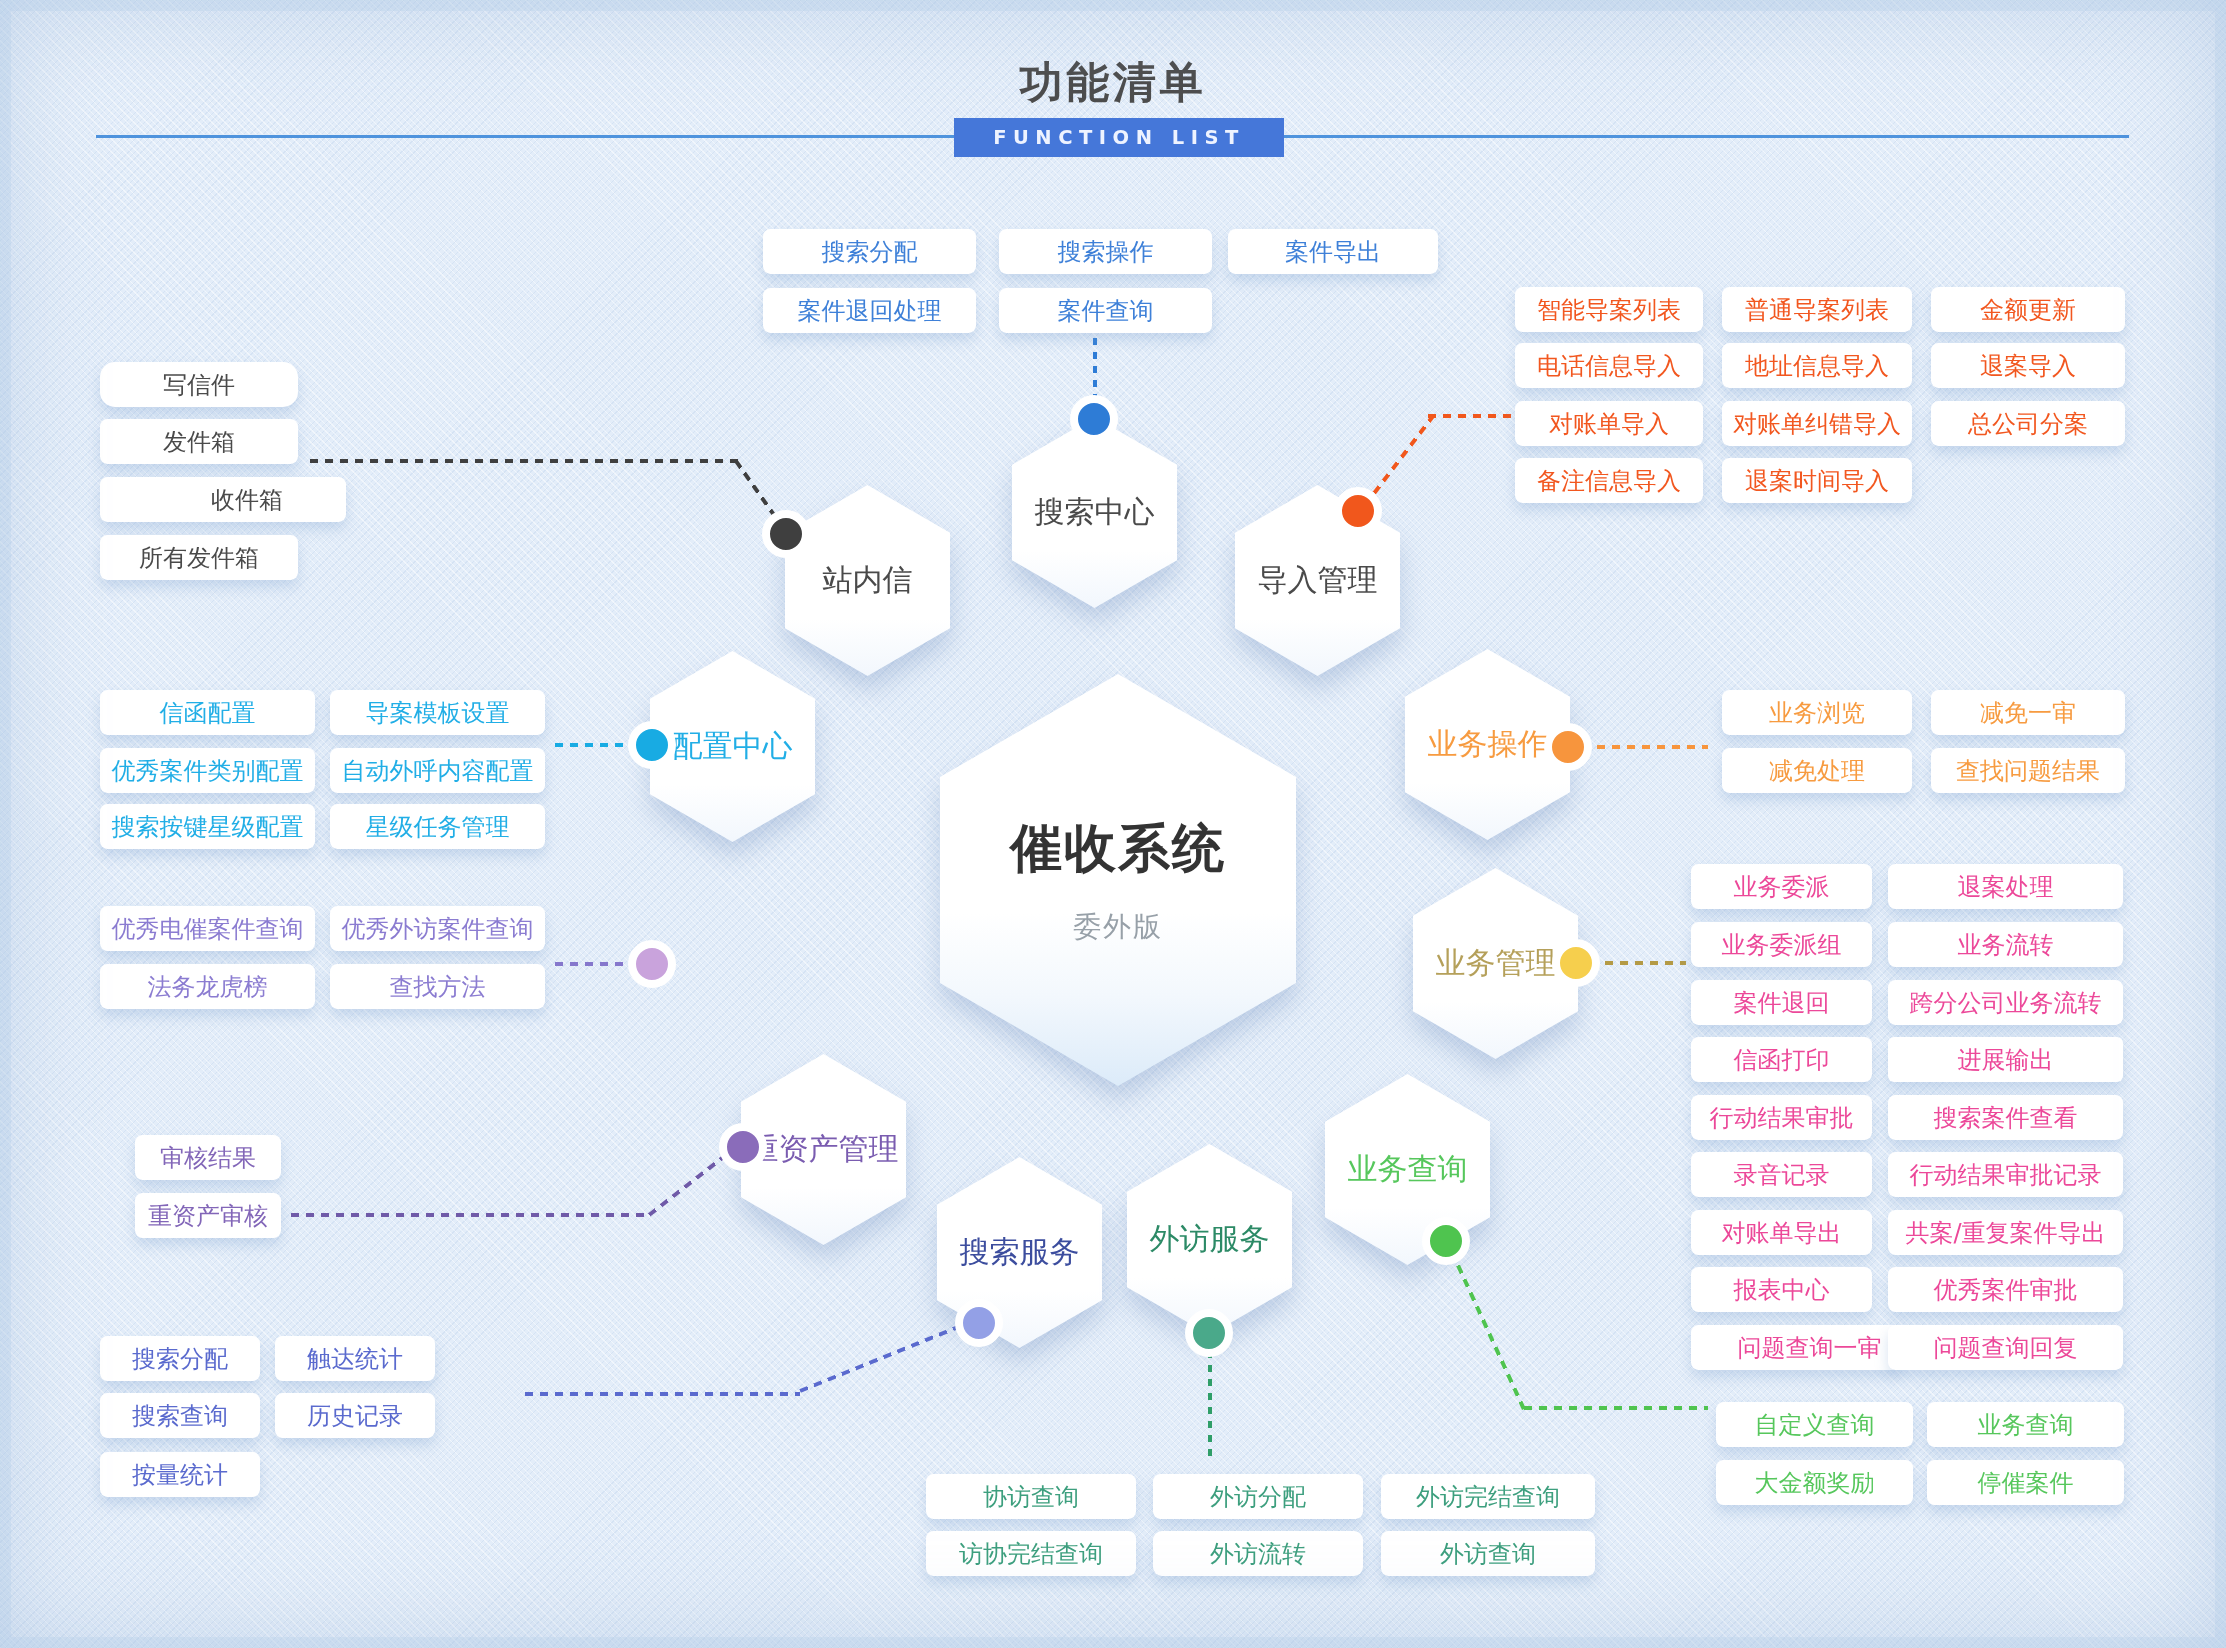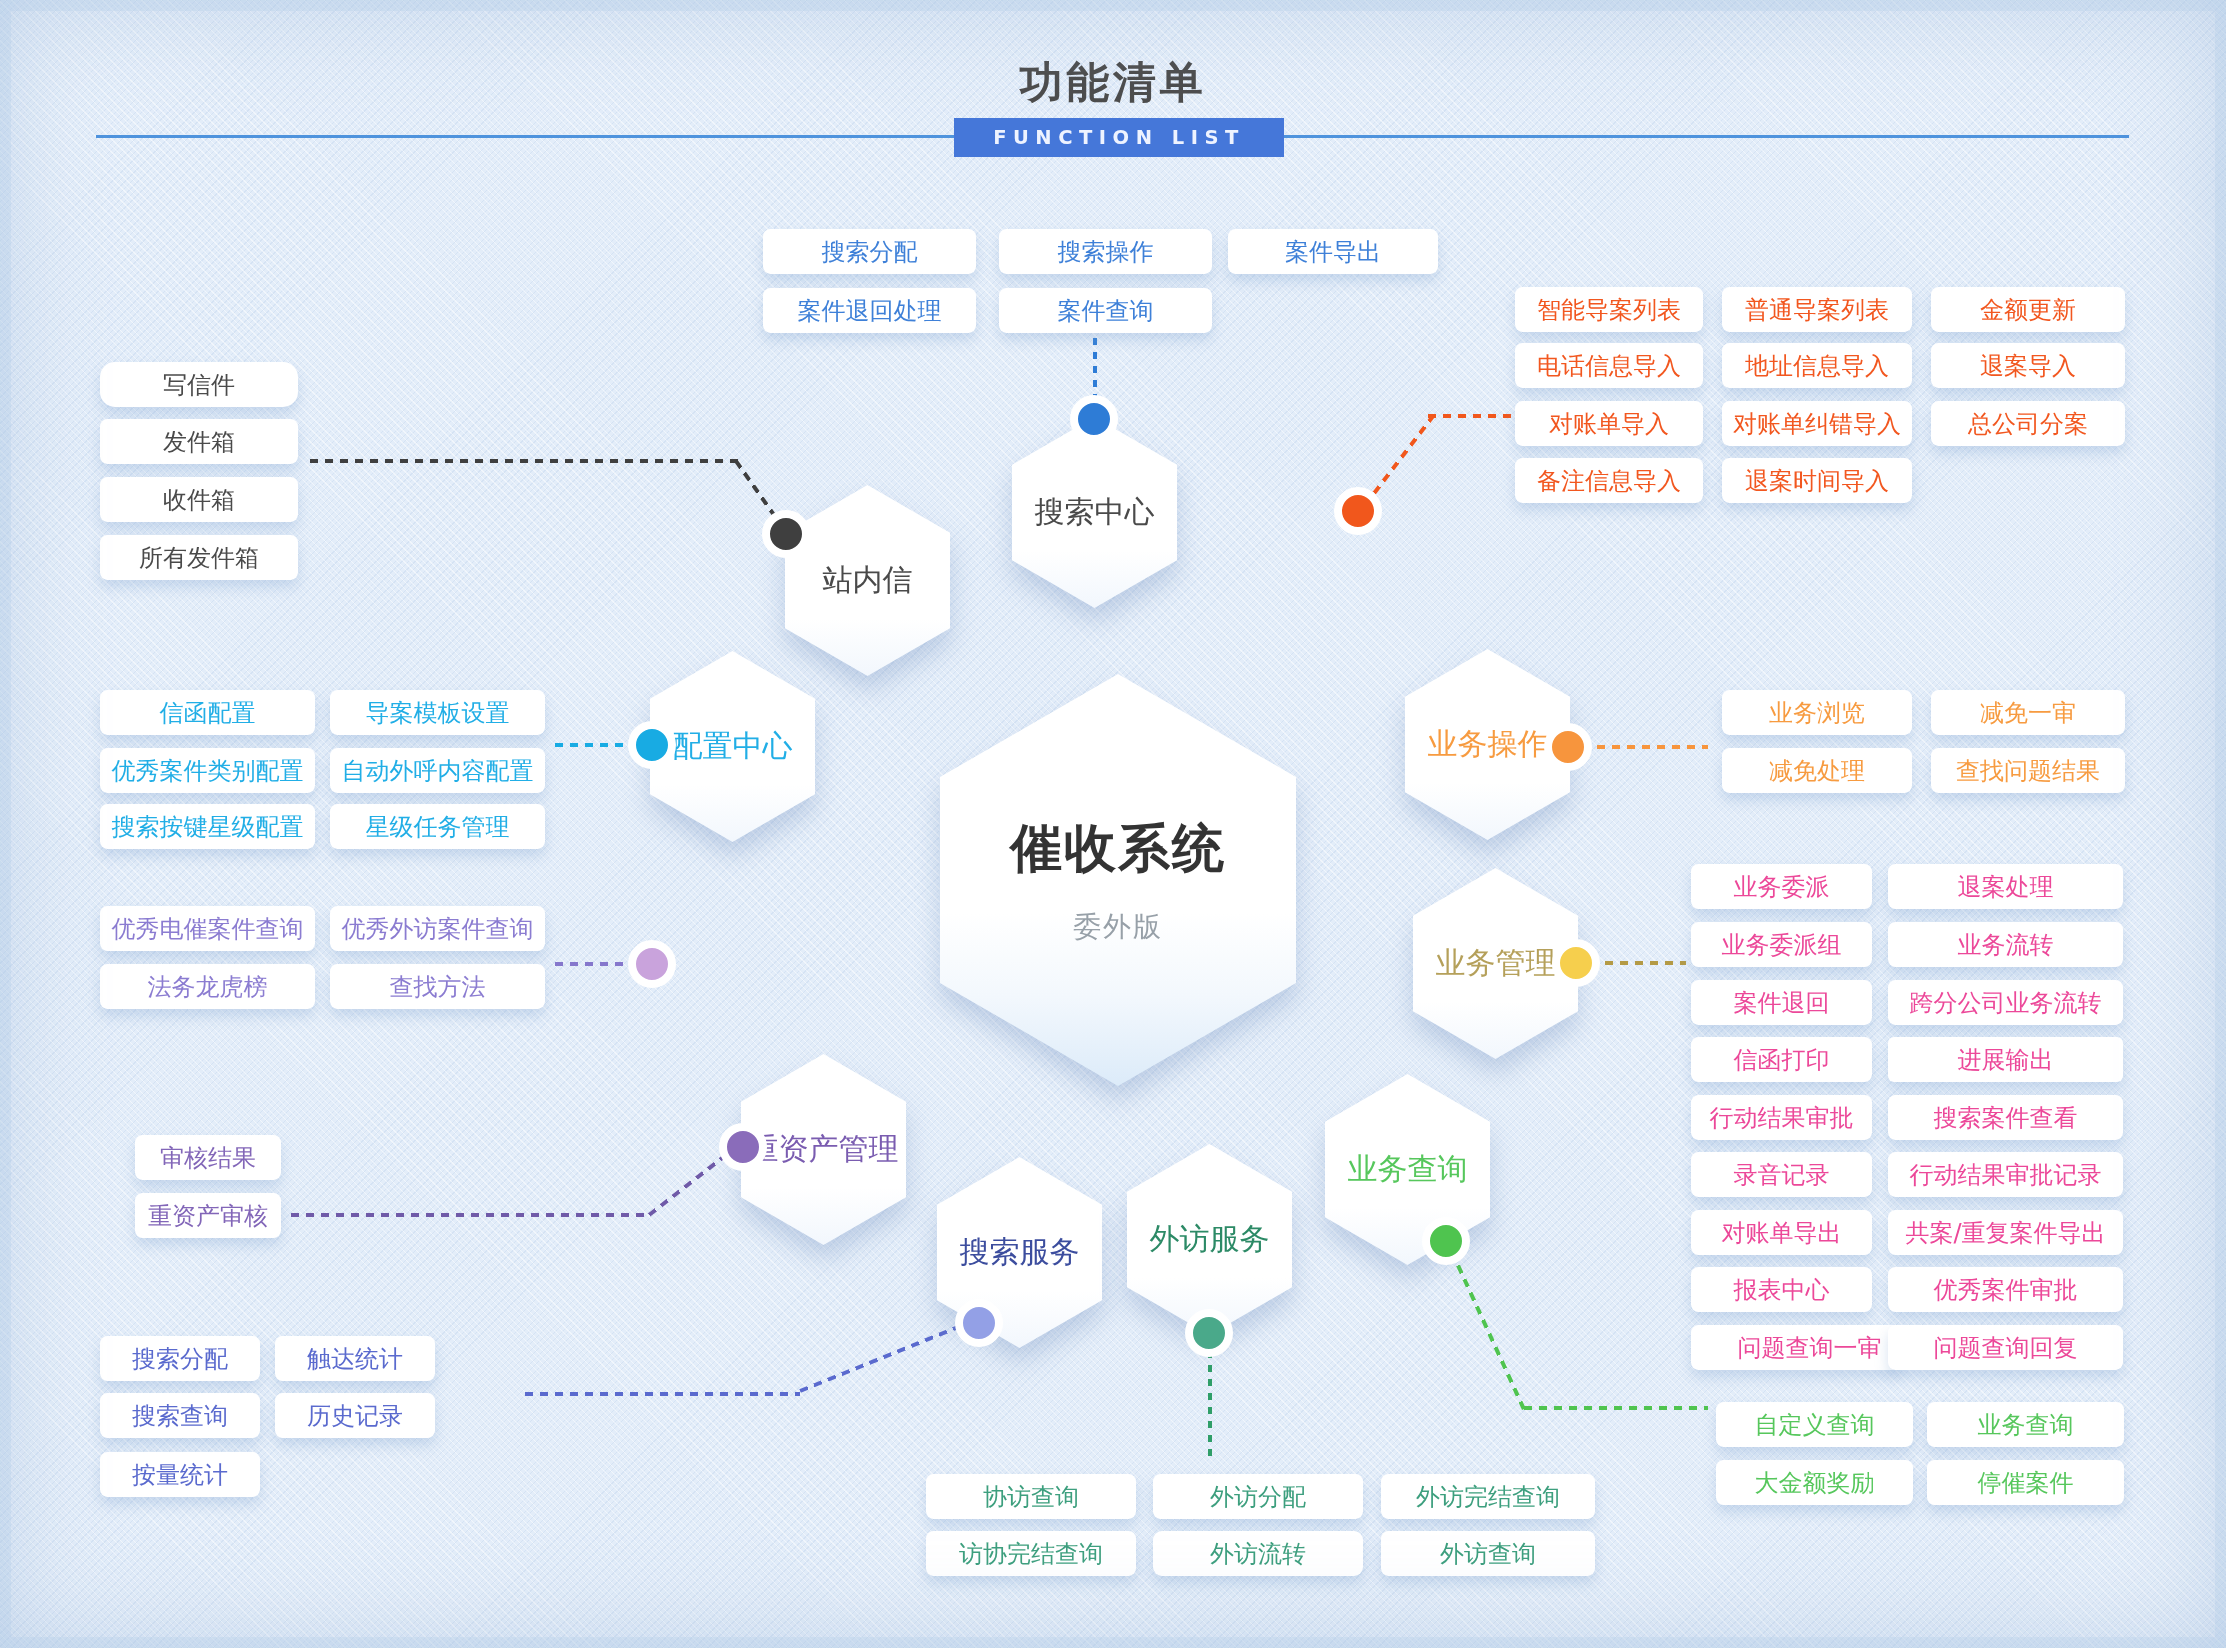--- a/index.html
+++ b/index.html
@@ -76,20 +76,25 @@
   <div class="hexwrap" style="left:785px;top:485px;">
       <div class="hex">
         <span class="hx-dark">站内信</span>
       </div>
     </div>
   <div class="hexwrap" style="left:1012px;top:417px;">
       <div class="hex">
         <span class="hx-dark">搜索中心</span>
       </div>
     </div>
+  <div class="hexwrap" style="left:1235px;top:485px;">
+      <div class="hex">
+        <span class="hx-dark">导入管理</span>
+      </div>
+    </div>
   <div class="hexwrap" style="left:650px;top:651px;">
       <div class="hex">
         <span class="hx-cyan">配置中心</span>
       </div>
     </div>
   <div class="hexwrap" style="left:741px;top:1054px;">
       <div class="hex">
         <span class="hx-violet">重资产管理</span>
       </div>
     </div>
@@ -132,21 +137,21 @@
   <div class="dot" style="left:1185px;top:1309px;background:#4aa98a;"></div>
 
   <div class="box t-blue" style="left:763px;top:229px;width:213px;">搜索分配</div>
   <div class="box t-blue" style="left:999px;top:229px;width:213px;">搜索操作</div>
   <div class="box t-blue" style="left:1228px;top:229px;width:210px;">案件导出</div>
   <div class="box t-blue" style="left:763px;top:288px;width:213px;">案件退回处理</div>
   <div class="box t-blue" style="left:999px;top:288px;width:213px;">案件查询</div>
 
   <div class="box t-dark" style="left:100px;top:362px;width:198px;border-radius:15px;">写信件</div>
   <div class="box t-dark" style="left:100px;top:419px;width:198px;">发件箱</div>
-  <div class="box t-dark" style="left:100px;top:477px;width:198px;">收件箱</div>
+  <div class="box t-dark" style="left:100px;top:477px;width:198px;padding-left:48px;">收件箱</div>
   <div class="box t-dark" style="left:100px;top:535px;width:198px;">所有发件箱</div>
 
   <div class="box t-red" style="left:1515px;top:287px;width:188px;">智能导案列表</div>
   <div class="box t-red" style="left:1722px;top:287px;width:190px;">普通导案列表</div>
   <div class="box t-red" style="left:1931px;top:287px;width:194px;">金额更新</div>
   <div class="box t-red" style="left:1515px;top:343px;width:188px;">电话信息导入</div>
   <div class="box t-red" style="left:1722px;top:343px;width:190px;">地址信息导入</div>
   <div class="box t-red" style="left:1931px;top:343px;width:194px;">退案导入</div>
   <div class="box t-red" style="left:1515px;top:401px;width:188px;">对账单导入</div>
   <div class="box t-red" style="left:1722px;top:401px;width:190px;">对账单纠错导入</div>

